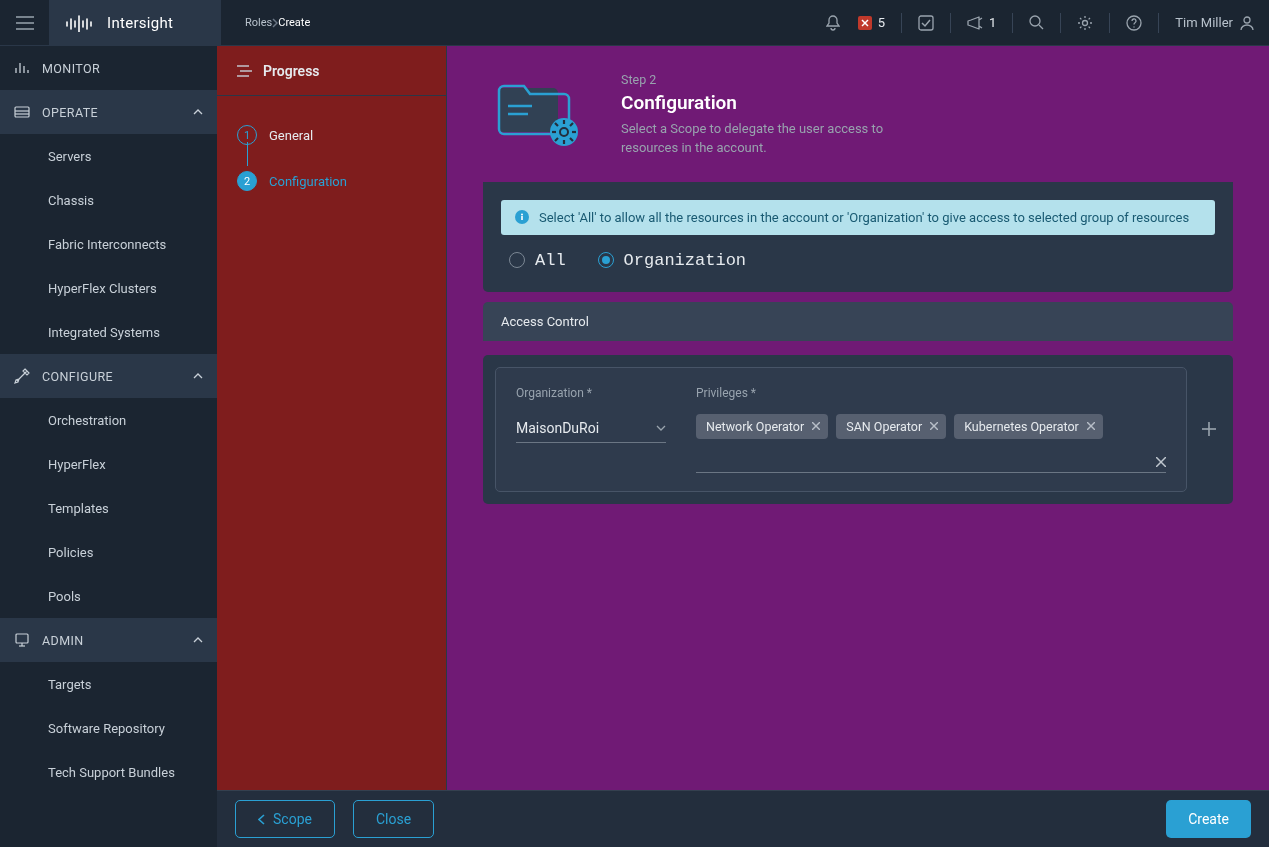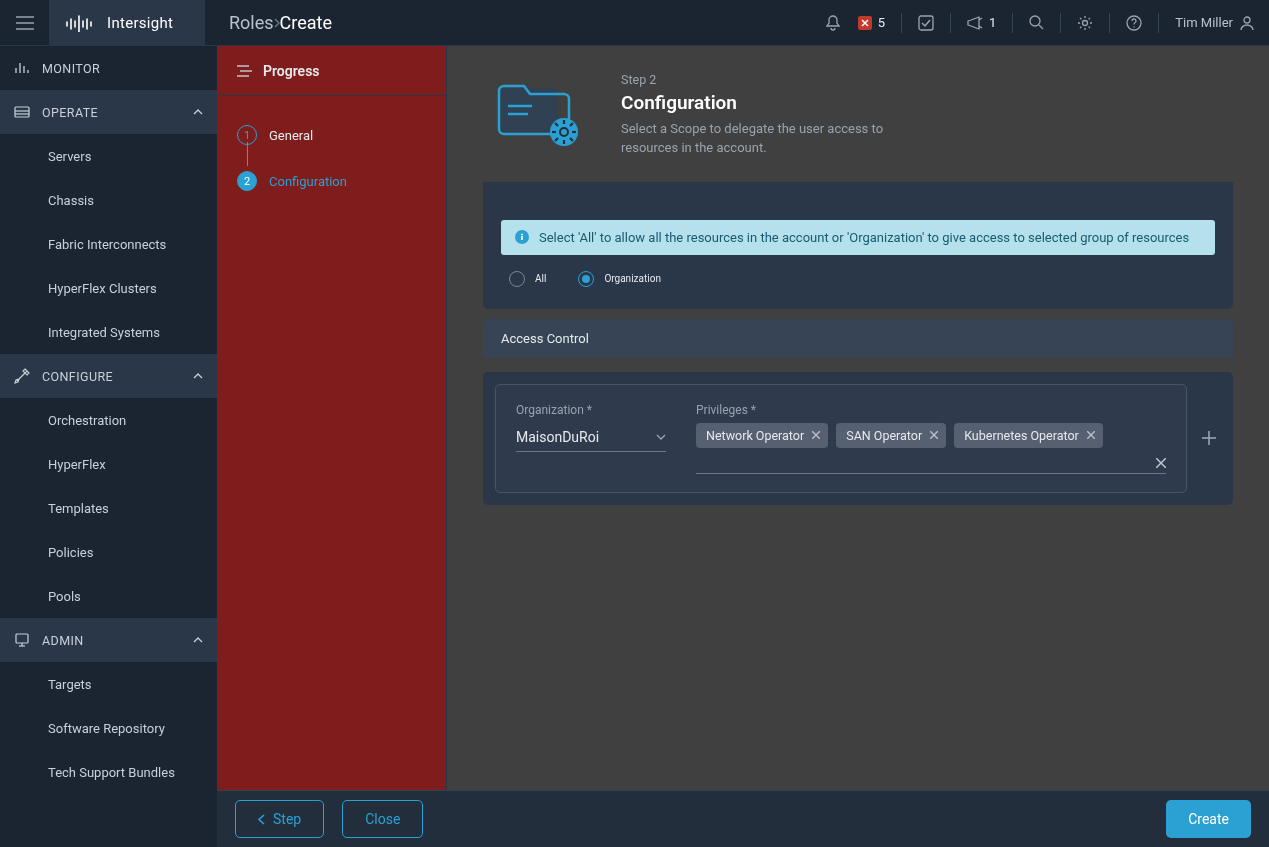--- a/index.html
+++ b/index.html
@@ -2,23 +2,23 @@
 <html><head>
 <meta charset="utf-8">
 <style>
   * { box-sizing: border-box; margin: 0; padding: 0; font-family: -apple-system, BlinkMacSystemFont, "Segoe UI", Roboto, Helvetica, Arial, sans-serif; }
   html, body { width: 1269px; height: 847px; background: #1b2531; color: #b8c2cc; font-size: 13px; overflow: hidden; }
   svg { display: block; }
 
   
   .topbar { position: absolute; left:0; right:0; top:0; height:46px; background:#1b2531; display:flex; align-items:center; border-bottom:1px solid #2a3748; z-index:10;}
   .hamburger { width:49px; height:46px; display:flex; align-items:center; justify-content:center; cursor:pointer; }
-  .brand-box { width:156px; height:46px; background:#2a3748; display:flex; align-items:center; padding:0 16px; gap:10px;}
+  .brand-box { width:172px; height:46px; background:#2a3748; display:flex; align-items:center; padding:0 16px; gap:10px;}
   .brand-text { color:#fff; font-size:15px; letter-spacing:.3px;}
-  .breadcrumb { display:flex; align-items:center; gap:0; padding-left:24px; font-size:18px; color:#88939e;}
+  .breadcrumb { display:flex; align-items:center; gap:0; padding-left:24px; font-size:11px; color:#88939e;}
   .breadcrumb .bc-link { color:#b8c2cc; cursor:pointer;}
   .breadcrumb .bc-current { color:#fff;}
   .topbar-right { margin-left:auto; display:flex; align-items:center; height:100%;}
   .tb-item { height:46px; display:flex; align-items:center; padding:0 14px; gap:6px; cursor:pointer; color:#b8c2cc;}
   .tb-sep { width:1px; height:20px; background:#374456; margin:0 2px;}
   .badge-red { background:#c0392b; color:#fff; width:14px; height:14px; border-radius:2px; display:flex; align-items:center; justify-content:center;}
   .badge-red svg { width:8px; height:8px;}
   .tb-num { color:#e6eaee; font-size:13px;}
 
   
@@ -34,44 +34,44 @@
   .progress-head { height:50px; display:flex; align-items:center; gap:10px; padding:0 20px; border-bottom:1px solid #2a3748; color:#e6eaee; font-size:14px; font-weight:600;}
   .steps { padding:16px 20px;}
   .step { display:flex; align-items:center; gap:12px; position:relative; height:46px;}
   .step-circle { width:20px; height:20px; border-radius:50%; border:1px solid #2aa0d3; color:#2aa0d3; display:flex; align-items:center; justify-content:center; font-size:11px; background:transparent; flex-shrink:0;}
   .step.active .step-circle { background:#2aa0d3; color:#fff; border-color:#2aa0d3;}
   .step-label { color:#e6eaee; font-size:13px;}
   .step.active .step-label { color:#2aa0d3;}
   .step-connector { position:absolute; left:10px; top:30px; width:1px; height:24px; background:#2aa0d3;}
 
   
-  .main { position:absolute; left:447px; right:0; top:46px; bottom:57px; background:#404040; overflow:auto;}
+  .main { position:absolute; left:447px; right:0; top:46px; bottom:57px; background:#701a75; overflow:auto;}
   .main-header { display:flex; gap:24px; padding:26px 40px 24px 40px; }
   .main-header .illus { width:110px; height:82px; display:flex; align-items:center; justify-content:center;}
   .main-header .step-tag { color:#98a3ae; font-size:12.5px; margin-bottom:4px;}
   .main-header h1 { color:#fff; font-size:19px; font-weight:600; margin-bottom:6px;}
   .main-header .desc { color:#98a3ae; font-size:13px; line-height:1.45; max-width:280px;}
 
   .card { margin:0 36px 10px 36px; border-radius:5px;}
   .card-head { background:#374456; padding:12px 18px; border-radius:5px 5px 0 0; color:#e6eaee; font-size:13px;}
   .card-body { background:#2a3748; padding:18px; border-radius:0 0 5px 5px;}
 
-  .info-strip { background:#b4e1ec; color:#195a72; border-radius:3px; padding:10px 14px; display:flex; align-items:center; gap:10px; font-size:13px;margin-top:20px;}
+  .info-strip { background:#b4e1ec; color:#195a72; border-radius:3px; padding:10px 14px; display:flex; align-items:center; gap:10px; font-size:13px;}
   .info-strip .info-ico { width:14px; height:14px; border-radius:50%; background:#2aa0d3; display:flex; align-items:center; justify-content:center; flex-shrink:0;}
 
   .radio-row { display:flex; gap:32px; padding:16px 8px 4px 8px; align-items:center;}
   .radio { display:flex; align-items:center; gap:10px; cursor:pointer;}
   .radio .r-outer { width:16px; height:16px; border-radius:50%; border:1.5px solid #7b8794; display:flex; align-items:center; justify-content:center;}
   .radio.checked .r-outer { border-color:#2aa0d3;}
   .radio.checked .r-inner { width:8px; height:8px; border-radius:50%; background:#2aa0d3;}
-  .radio .r-label { color:#e6eaee; font-size:10px;}
+  .radio .r-label { color:#e6eaee; font-size:17px;font-family:Liberation Mono, monospace;}
 
   
   .ac-row { background:#2f3b4d; border:1px solid #475467; border-radius:5px; padding:18px 20px; display:flex; gap:30px; align-items:flex-start;}
-  .ac-field { display:flex; flex-direction:column; gap:6px;}
+  .ac-field { display:flex; flex-direction:column; gap:14px;}
   .ac-label { color:#98a3ae; font-size:12px;}
   .ac-select { display:flex; align-items:center; gap:10px; border-bottom:1px solid #6b7684; padding:6px 0; min-width:150px; cursor:pointer;}
   .ac-select .sel-val { color:#e6eaee; font-size:14px;}
   .ac-select .sel-caret { margin-left:auto;}
 
   .priv-field { flex:1;}
   .chip-row { display:flex; gap:8px; flex-wrap:wrap; }
   .chip { background:#576070; color:#e6eaee; padding:5px 8px 5px 10px; border-radius:4px; font-size:12.5px; display:flex; align-items:center; gap:8px;}
   .chip .chip-x { cursor:pointer; opacity:.8;}
   .priv-underline { border-bottom:1px solid #6b7684; height:20px; display:flex; align-items:center;}
@@ -420,21 +420,21 @@
       </div>
     </div>
   </div>
 </div>
 
 <div class="footer">
   <div class="btn btn-outline">
     <svg width="7" height="11" viewBox="0 0 7 11">
         <polyline points="6,1 1,5.5 6,10" fill="none" stroke="#2aa0d3" stroke-width="1.6"></polyline>
       </svg>
-    <span>Step</span>
+    <span>Scope</span>
   </div>
   <div class="btn btn-outline">
     <span>Close</span>
   </div>
   <div class="spacer"></div>
   <div class="btn btn-primary">
     <span>Create</span>
   </div>
 </div>
 

